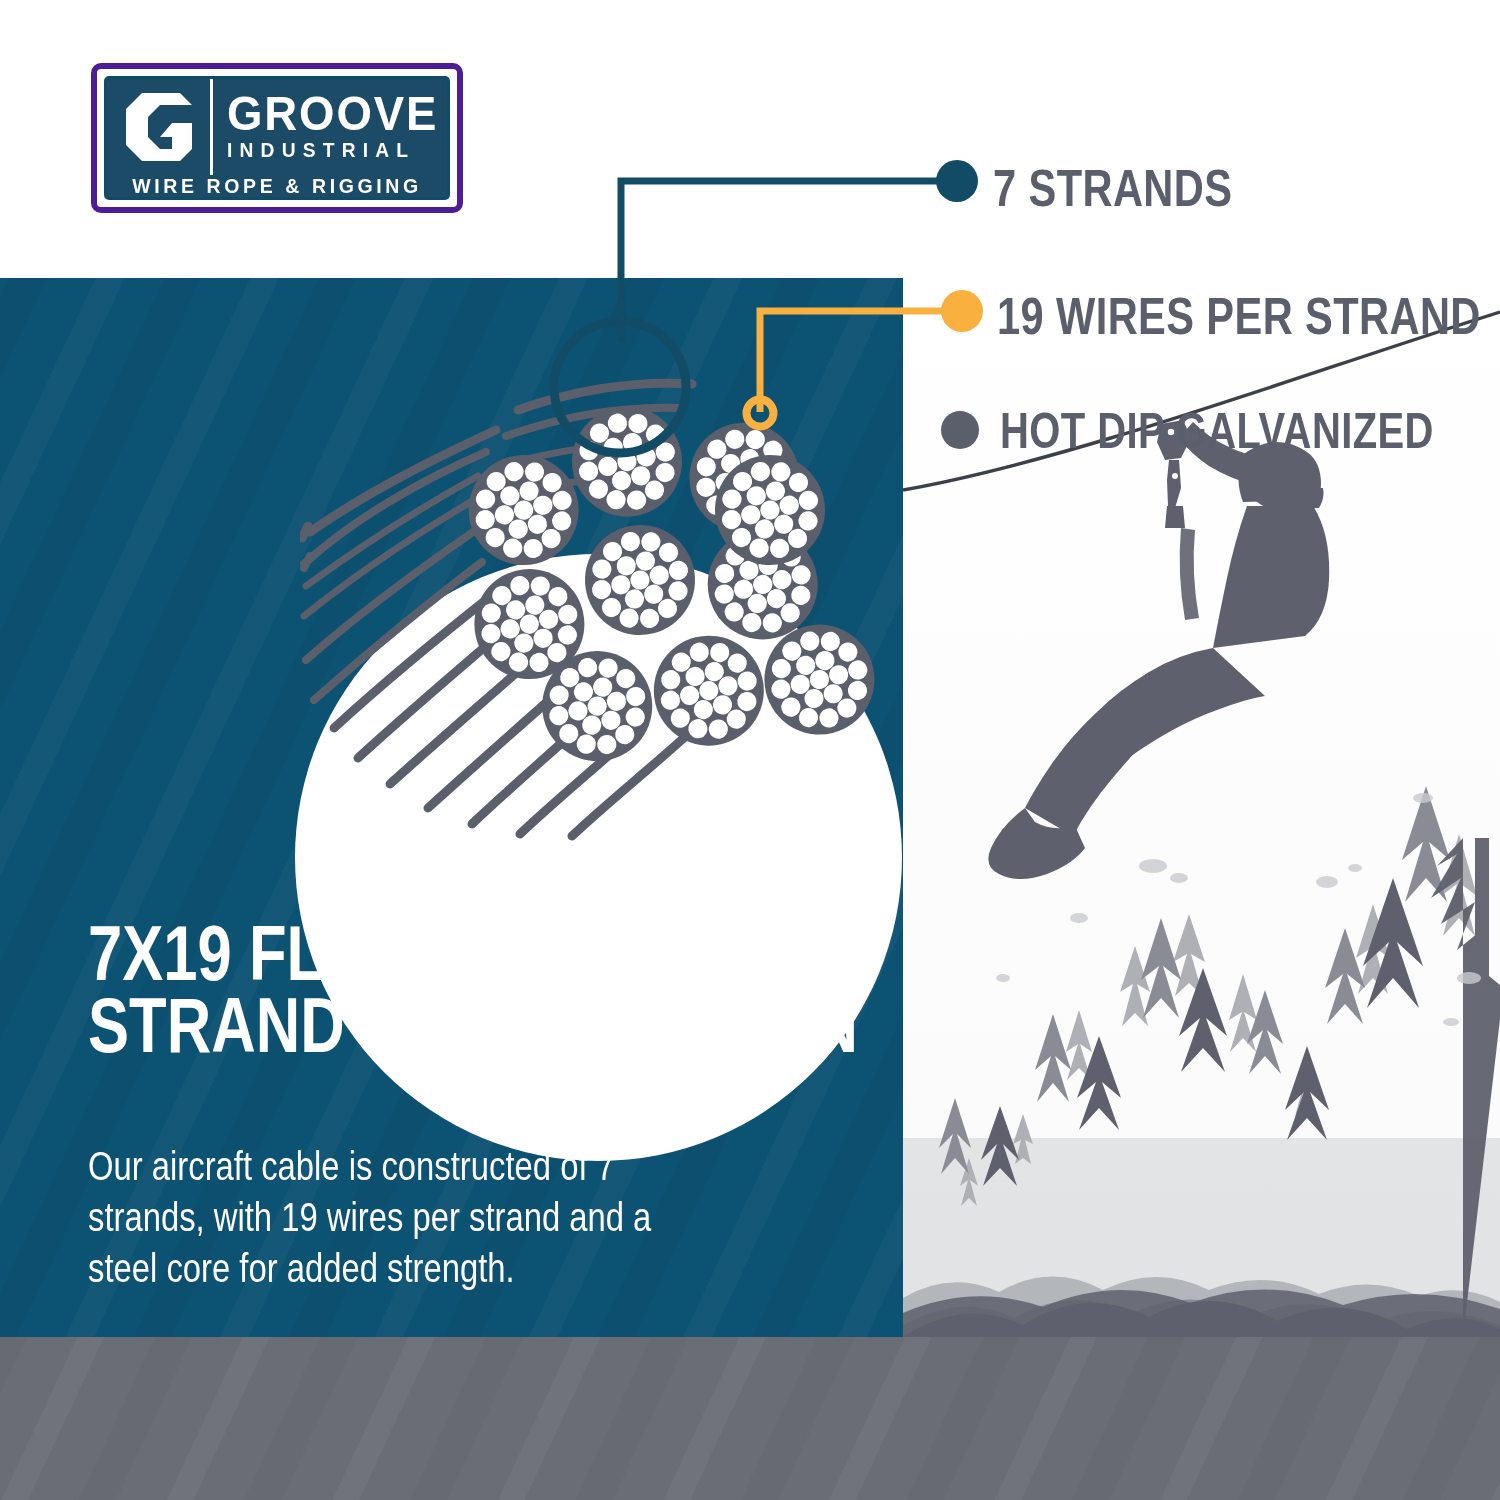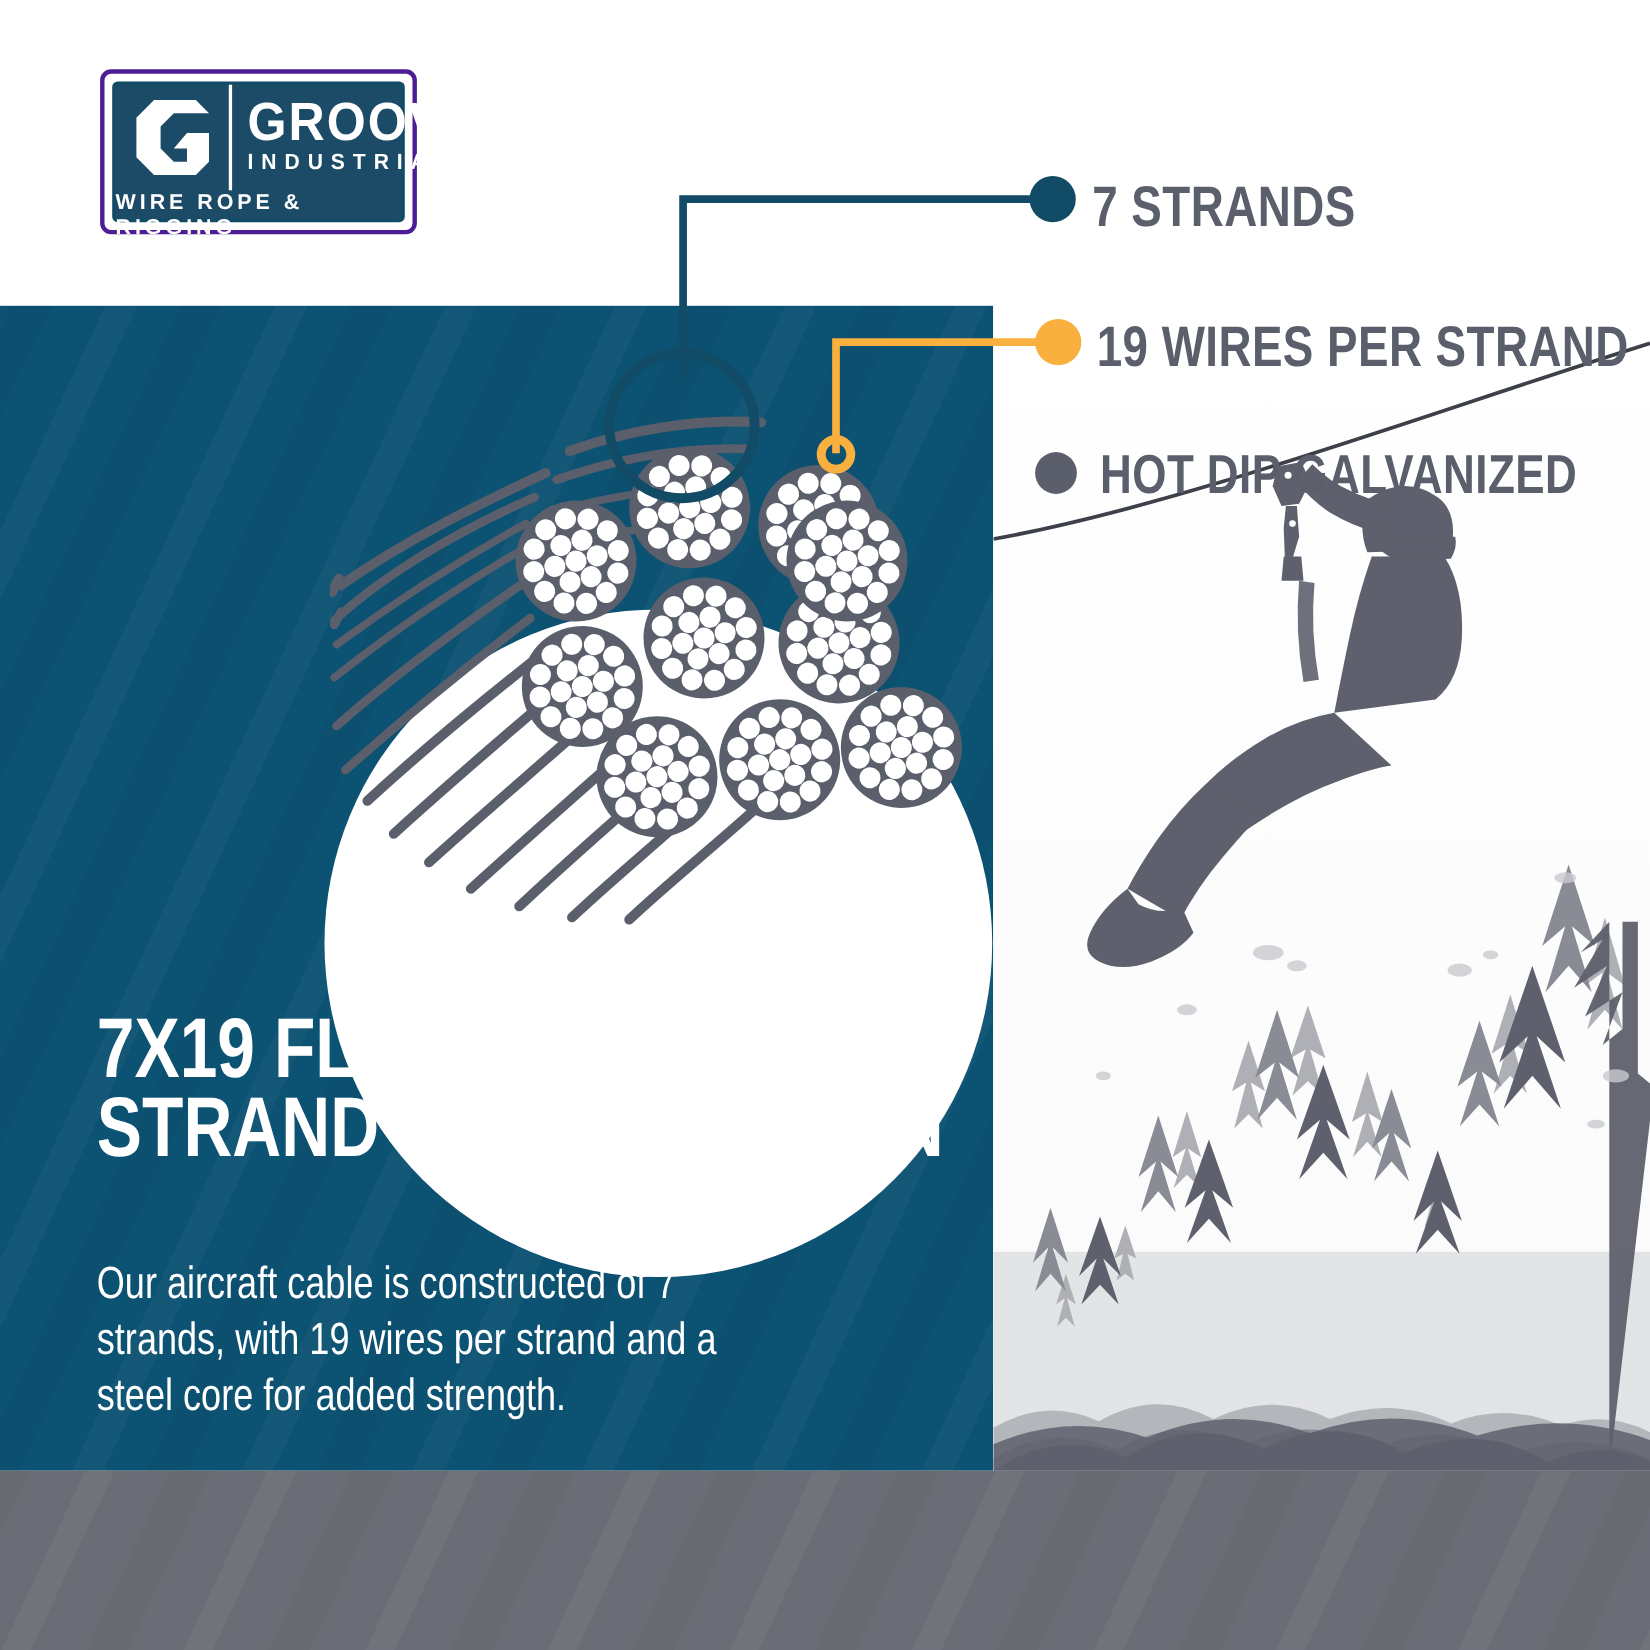--- a/index.html
+++ b/index.html
@@ -7,22 +7,22 @@
   body {
     font-family:"Liberation Sans", sans-serif;
     background:#ffffff;
     position:relative;
     overflow:hidden;
   }
   #stage { position:absolute; inset:0; width:1500px; height:1500px; }
 
   
   .logo-box{
-    position:absolute; left:91px; top:63px; width:288px; height:150px;
-    border:4px solid #4c1d95; border-radius:10px; background:#ffffff;
+    position:absolute; left:91px; top:63px; width:372px; height:150px;
+    border:6px solid #4c1d95; border-radius:10px; background:#ffffff;
     padding:6px;
   }
   .logo-inner{ position:absolute; inset:7px; border:3px solid #124b66; border-radius:5px;
     background:#1b4b66; display:flex; flex-direction:column; }
   .logo-top{ flex:0 0 96px; display:flex; }
   .logo-mark{ flex:0 0 106px; border-right:3px solid #ffffff; display:flex;
     align-items:center; justify-content:center; }
   .logo-mark svg{ display:block; }
   .logo-words{ flex:1; display:flex; flex-direction:column; justify-content:center;
     padding-left:14px; }

